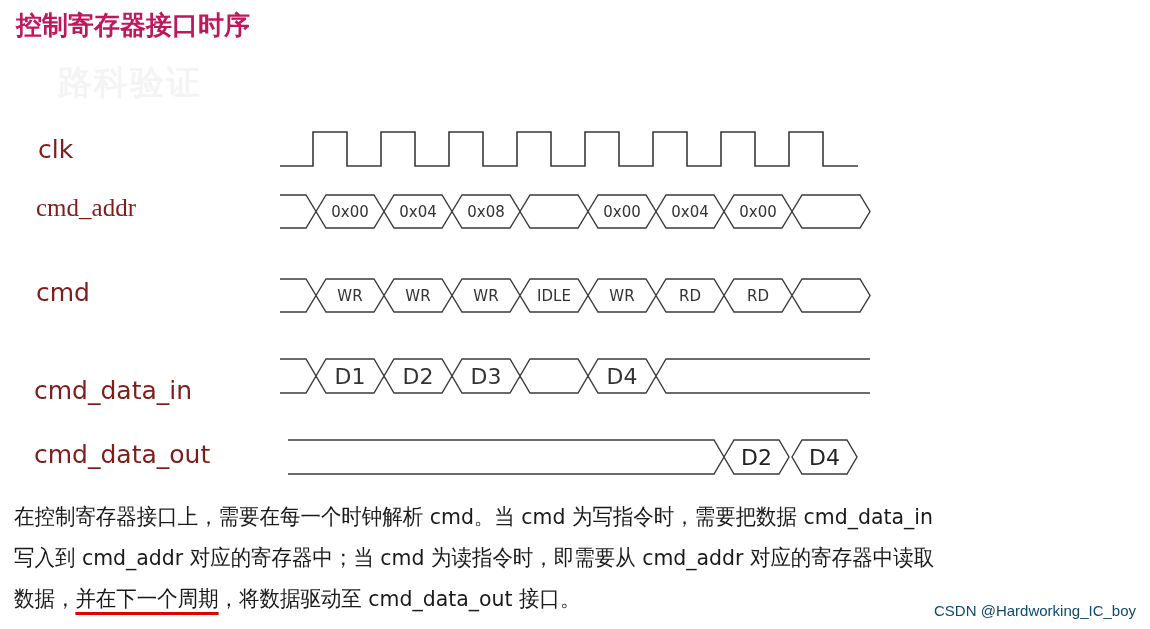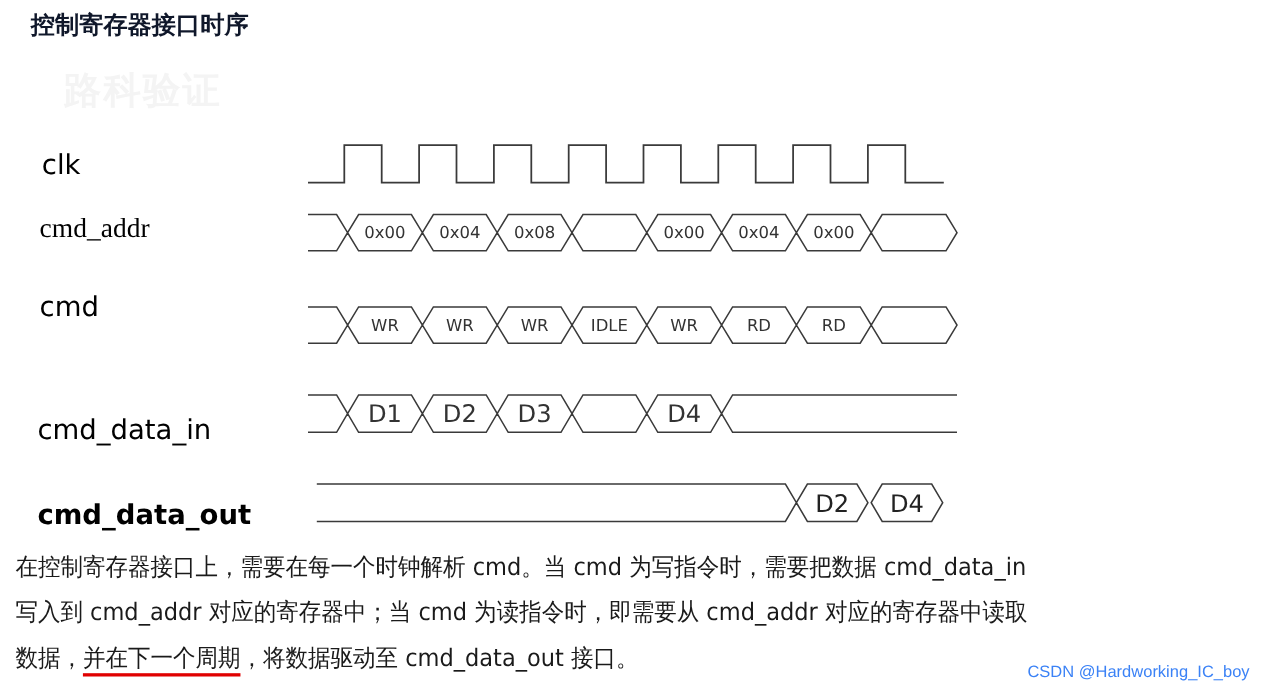--- a/index.html
+++ b/index.html
@@ -1,39 +1,39 @@
 <!DOCTYPE html>
 <html><head>
   <meta charset="utf-8">
   <style>
     html, body { margin: 0; padding: 0; background: #ffffff; }
     body { width: 1150px; height: 629px; position: relative; overflow: hidden;
            font-family: "DejaVu Sans", sans-serif; color: #222; }
-    .title { position: absolute; left: 28px; top: 8px; font-size: 22px; font-weight: bold; color: #0f172a; letter-spacing: 0px; }
+    .title { position: absolute; left: 16px; top: 8px; font-size: 26px; font-weight: bold; color: #be185d; letter-spacing: 0px; }
     .ghost { position: absolute; left: 58px; top: 60px; font-size: 34px; font-weight: bold; color: #f4f4f4; letter-spacing: 2px; }
-    .sig-label { position: absolute; font-size: 25px; color: #000000; font-family: "DejaVu Sans", sans-serif; }
+    .sig-label { position: absolute; font-size: 25px; color: #7f1d1d; font-family: "DejaVu Sans", sans-serif; }
     svg.wave { position: absolute; left: 0; top: 0; }
     .desc { position: absolute; left: 14px; top: 496px; width: 1110px; font-size: 22px; line-height: 41px; color: #1a1a1a;
             font-family: "DejaVu Sans", sans-serif; transform: scaleX(0.93); transform-origin: left top; }
     .desc .line { white-space: nowrap; }
     .underline { border-bottom: 3px solid #e00000; padding-bottom: 1px; }
-    .footer { position: absolute; right: 14px; bottom: 10px; font-size: 15px; color: #3b82f6; font-family: "Liberation Sans", sans-serif; }
+    .footer { position: absolute; right: 14px; bottom: 10px; font-size: 15px; color: #0c4a6e; font-family: "Liberation Sans", sans-serif; }
   </style>
 </head>
 <body>
 
 <div class="title">控制寄存器接口时序</div>
 <div class="ghost">路科验证</div>
 
 <div id="labels">
     <div class="sig-label" style="left: 38px; top: 135px;">clk</div>
     <div class="sig-label" style="left: 36px; top: 194px; font-family: Liberation Serif, serif;">cmd_addr</div>
-    <div class="sig-label" style="left: 36px; top: 264px;">cmd</div>
+    <div class="sig-label" style="left: 36px; top: 278px;">cmd</div>
     <div class="sig-label" style="left: 34px; top: 376px;">cmd_data_in</div>
-    <div class="sig-label" style="left: 34px; top: 453px; font-weight: bold;">cmd_data_out</div>
+    <div class="sig-label" style="left: 34px; top: 440px;">cmd_data_out</div>
   </div>
 
 <svg class="wave" id="wave" width="1150" height="490" xmlns="http://www.w3.org/2000/svg">
     <path d="M280,166 L313,166 L313,132 L347,132 L347,166 L381,166 L381,132 L415,132 L415,166 L449,166 L449,132 L483,132 L483,166 L517,166 L517,132 L551,132 L551,166 L585,166 L585,132 L619,132 L619,166 L653,166 L653,132 L687,132 L687,166 L721,166 L721,132 L755,132 L755,166 L789,166 L789,132 L823,132 L823,166 L858,166" fill="none" stroke="#3a3a3a" stroke-width="1.6"></path>
     <text x="350" y="216.5" text-anchor="middle" font-size="15" fill="#333" font-family="DejaVu Sans, sans-serif">0x00</text>
     <text x="418" y="216.5" text-anchor="middle" font-size="15" fill="#333" font-family="DejaVu Sans, sans-serif">0x04</text>
     <text x="486" y="216.5" text-anchor="middle" font-size="15" fill="#333" font-family="DejaVu Sans, sans-serif">0x08</text>
     <text x="622" y="216.5" text-anchor="middle" font-size="15" fill="#333" font-family="DejaVu Sans, sans-serif">0x00</text>
     <text x="690" y="216.5" text-anchor="middle" font-size="15" fill="#333" font-family="DejaVu Sans, sans-serif">0x04</text>
     <text x="758" y="216.5" text-anchor="middle" font-size="15" fill="#333" font-family="DejaVu Sans, sans-serif">0x00</text>

